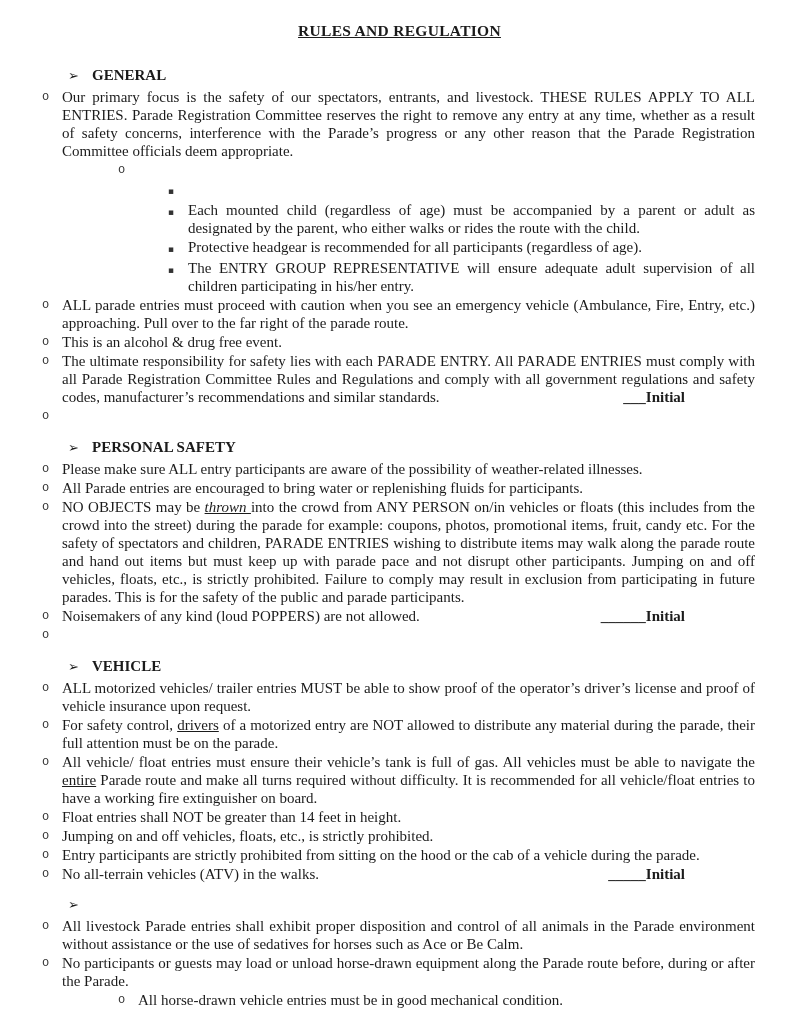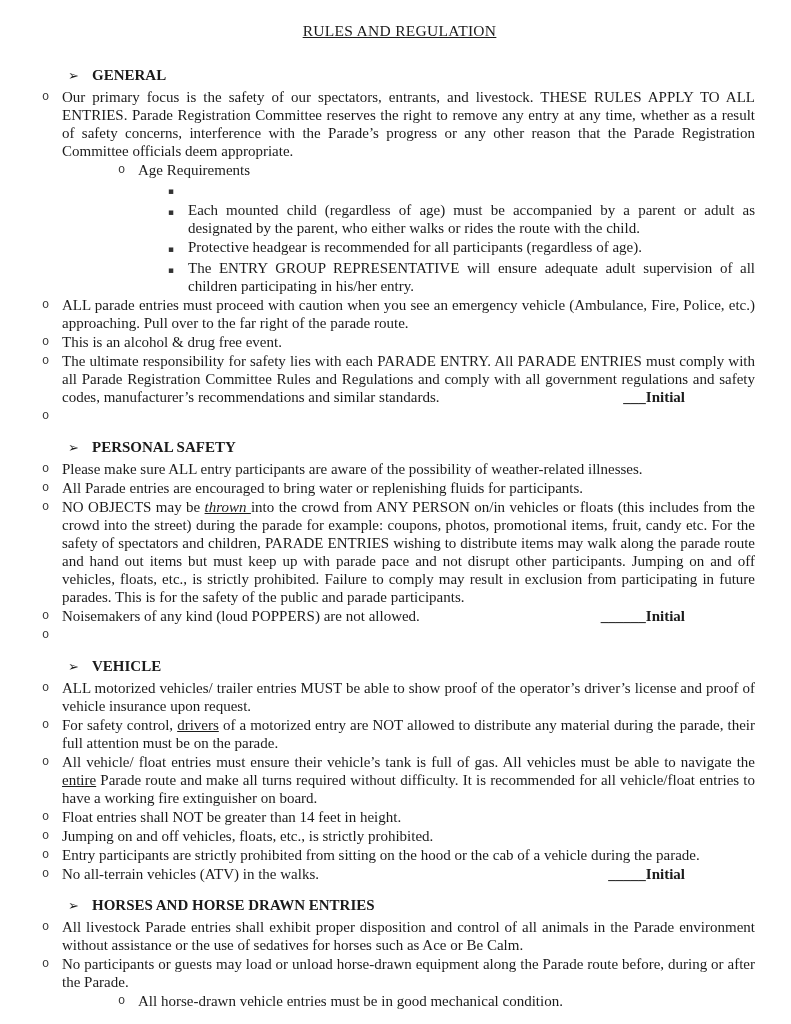--- a/index.html
+++ b/index.html
@@ -10,21 +10,21 @@
     color:#1b1b1b;
     font-family:"Liberation Serif", serif;
     font-size:15px;
     line-height:18px;
     box-sizing:border-box;
     padding:22px 34px 20px 42px;
     overflow:hidden;
   }
   .doc-title{
     font-size:15.5px;
-    font-weight:normal;
+    font-weight:bold;
     text-decoration:underline;
     text-align:center;
     margin:0 0 26px 0;
     letter-spacing:.3px;
   }
   .section-header{
     display:flex;
     align-items:baseline;
     font-weight:bold;
     margin:13px 0 3px 26px;
@@ -74,40 +74,39 @@
       <div class="section-header">
         <span class="arrow">➢</span>
         <span class="section-title">GENERAL</span>
       </div>
       <div class="item lvl1">
         <span class="bullet">o</span>
         <div class="item-text"><span>Our primary focus is the safety of our spectators, entrants, and livestock. THESE RULES APPLY TO ALL ENTRIES. Parade Registration Committee reserves the right to remove any entry at any time, whether as a result of safety concerns, interference with the Parade’s progress or any other reason that the Parade Registration Committee officials deem appropriate.</span></div>
       </div>
       <div class="item lvl2">
         <span class="bullet">o</span>
-        <div class="item-text"><span>Age Requirements</span></div>
       </div>
       <div class="item lvl3">
         <span class="bullet sq">▪</span>
       </div>
       <div class="item lvl3">
         <span class="bullet sq">▪</span>
         <div class="item-text"><span>Each mounted child (regardless of age) must be accompanied by a parent or adult as designated by the parent, who either walks or rides the route with the child.</span></div>
       </div>
       <div class="item lvl3">
         <span class="bullet sq">▪</span>
         <div class="item-text"><span>Protective headgear is recommended for all participants (regardless of age).</span></div>
       </div>
       <div class="item lvl3">
         <span class="bullet sq">▪</span>
         <div class="item-text"><span>The ENTRY GROUP REPRESENTATIVE will ensure adequate adult supervision of all children participating in his/her entry.</span></div>
       </div>
       <div class="item lvl1">
         <span class="bullet">o</span>
-        <div class="item-text"><span>ALL parade entries must proceed with caution when you see an emergency vehicle (Ambulance, Fire, Police, etc.) approaching. Pull over to the far right of the parade route.</span></div>
+        <div class="item-text"><span>ALL parade entries must proceed with caution when you see an emergency vehicle (Ambulance, Fire, Entry, etc.) approaching. Pull over to the far right of the parade route.</span></div>
       </div>
       <div class="item lvl1">
         <span class="bullet">o</span>
         <div class="item-text"><span>This is an alcohol &amp; drug free event.</span></div>
       </div>
       <div class="item lvl1">
         <span class="bullet">o</span>
         <div class="item-text"><span>The ultimate responsibility for safety lies with each PARADE ENTRY. All PARADE ENTRIES must comply with all Parade Registration Committee Rules and Regulations and comply with all government regulations and safety codes, manufacturer’s recommendations and similar standards.</span><span class="initial">___Initial</span></div>
       </div>
       <div class="item lvl1">
@@ -165,21 +164,20 @@
       <div class="item lvl1">
         <span class="bullet">o</span>
         <div class="item-text"><span>Entry participants are strictly prohibited from sitting on the hood or the cab of a vehicle during the parade.</span></div>
       </div>
       <div class="item lvl1">
         <span class="bullet">o</span>
         <div class="item-text"><span>No all-terrain vehicles (ATV) in the walks.</span><span class="initial">_____Initial</span></div>
       </div>
       <div class="section-header">
         <span class="arrow">➢</span>
-        <span class="section-title">HORSES AND HORSE DRAWN ENTRIES</span>
       </div>
       <div class="item lvl1">
         <span class="bullet">o</span>
         <div class="item-text"><span>All livestock Parade entries shall exhibit proper disposition and control of all animals in the Parade environment without assistance or the use of sedatives for horses such as Ace or Be Calm.</span></div>
       </div>
       <div class="item lvl1">
         <span class="bullet">o</span>
         <div class="item-text"><span>No participants or guests may load or unload horse-drawn equipment along the Parade route before, during or after the Parade.</span></div>
       </div>
       <div class="item lvl2">

